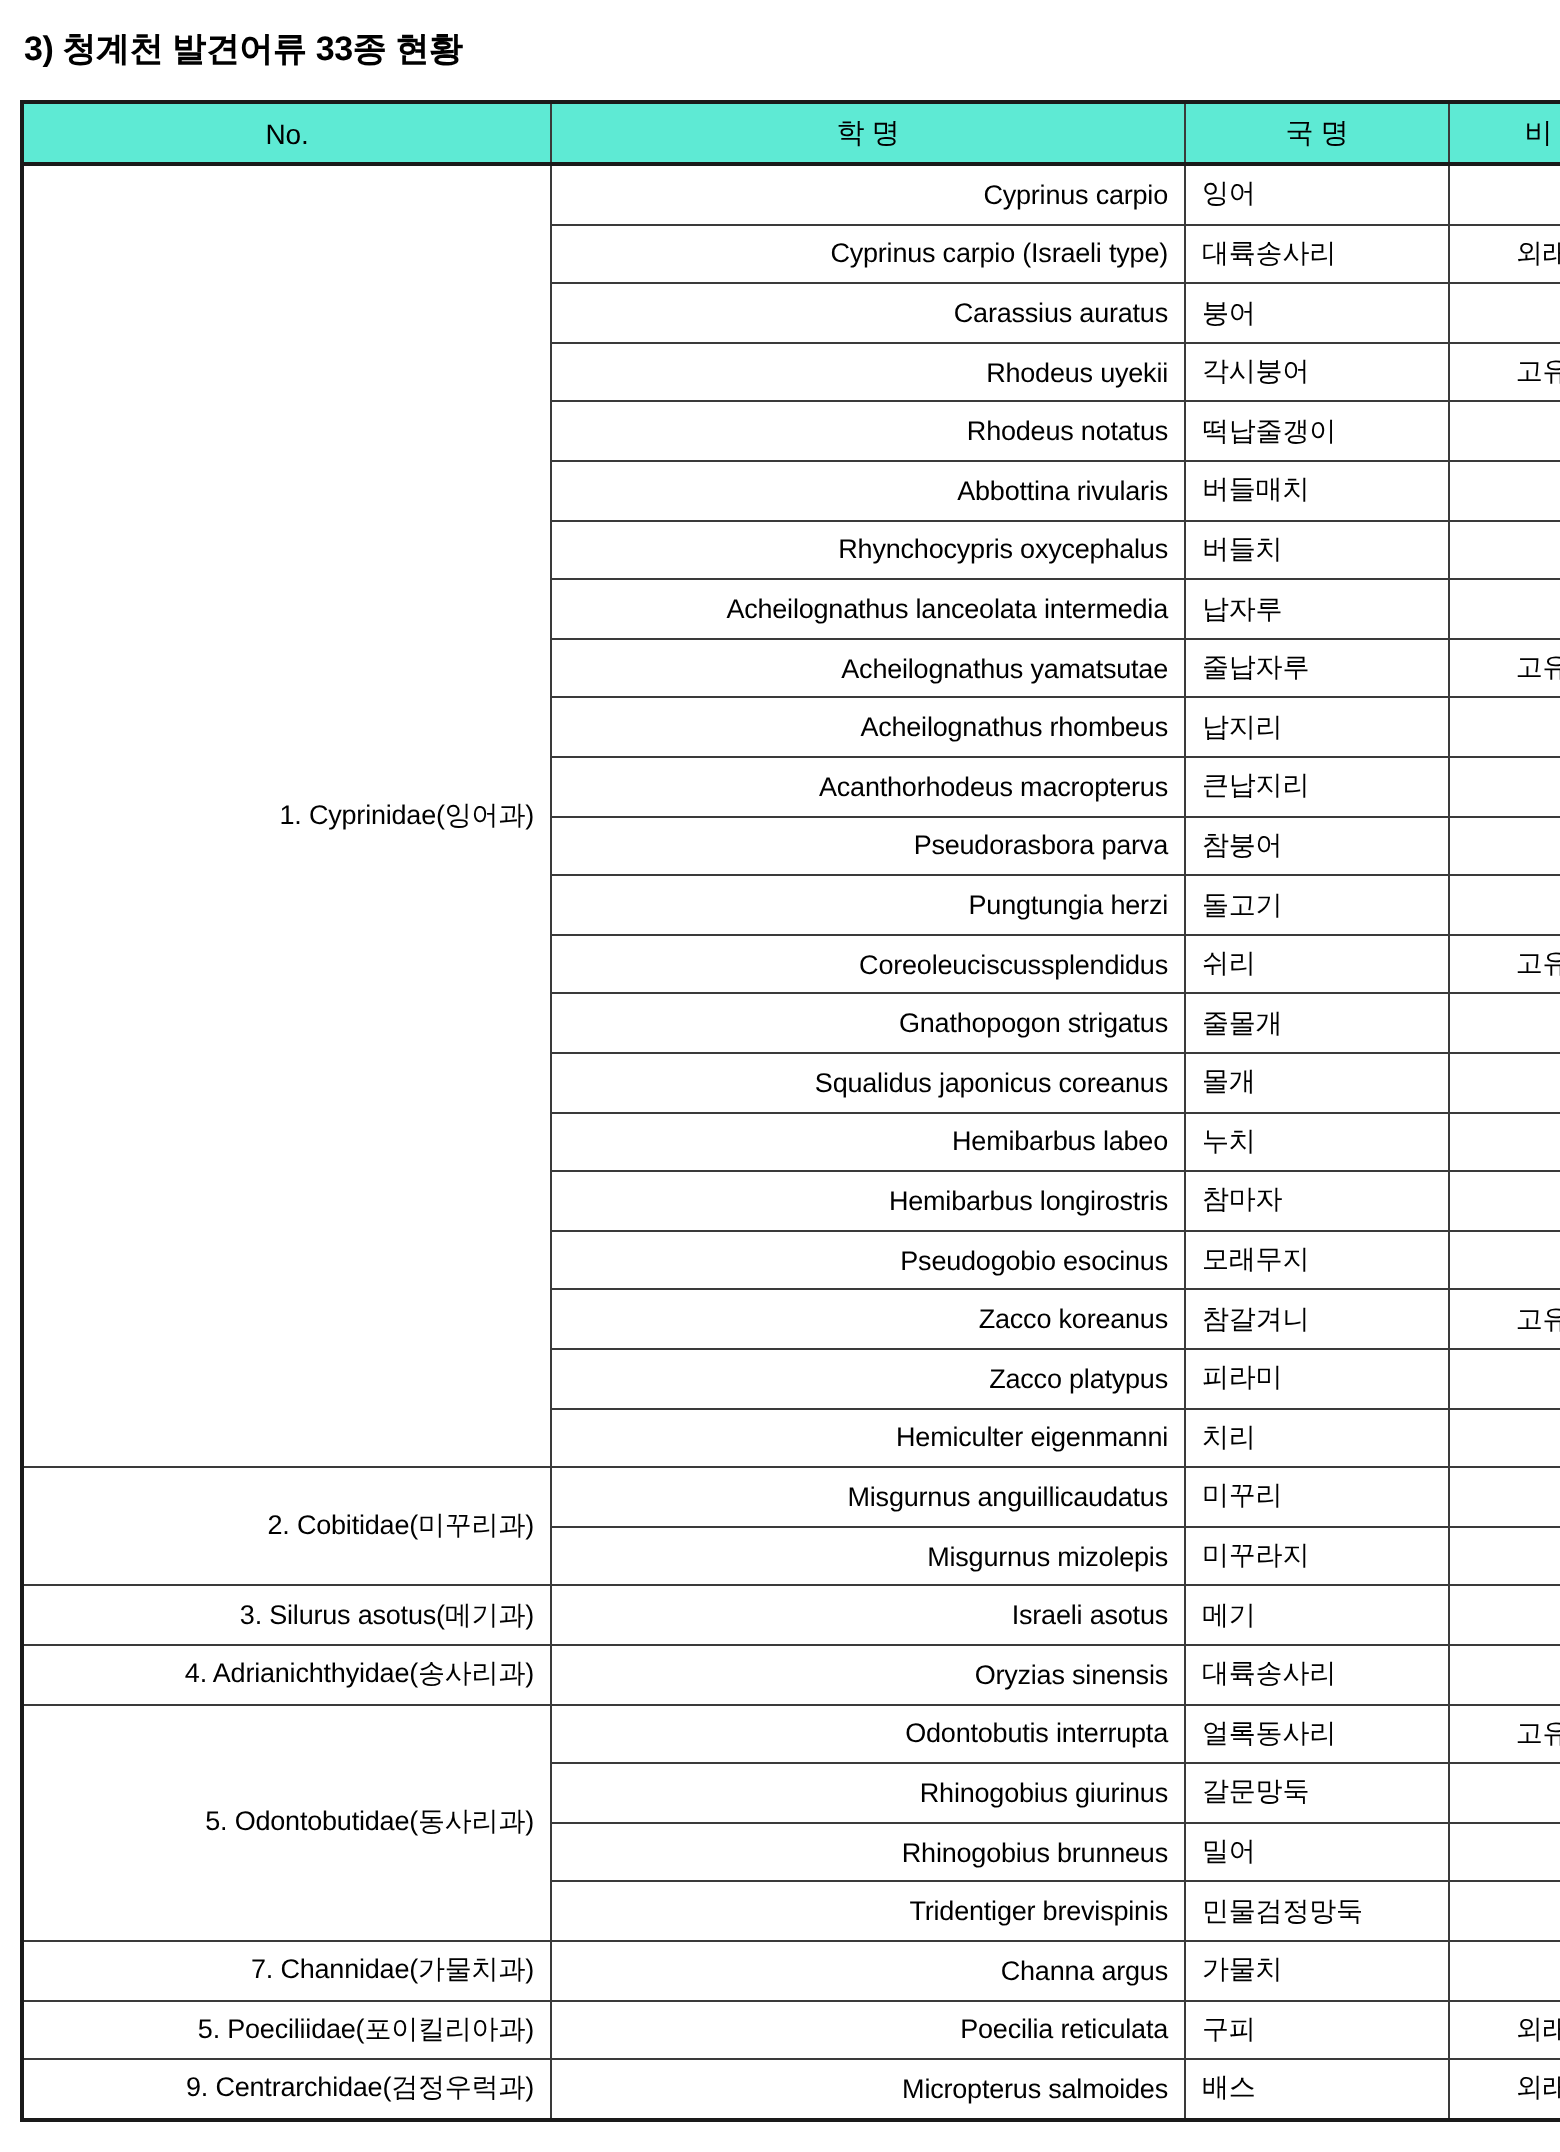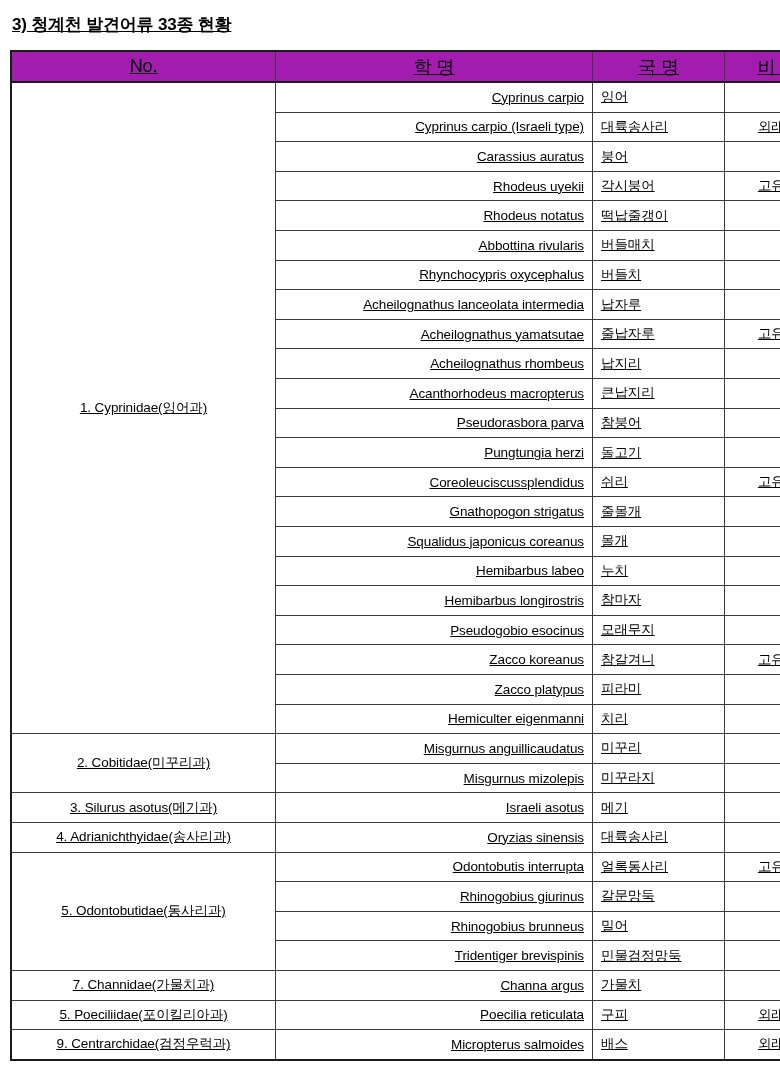--- a/index.html
+++ b/index.html
@@ -12,21 +12,20 @@
     height: 1076px;
     font-family: "Liberation Sans", sans-serif;
     color: #000000;
     overflow: hidden;
   }
   .page {
     width: 688px;
     height: 1076px;
     box-sizing: border-box;
     padding: 14px 10px 1px 10px;
-    text-decoration: underline;
   }
   .doc-title {
     font-size: 17px;
     font-weight: bold;
     letter-spacing: -0.2px;
     margin: 0 0 14px 2px;
     line-height: 1.3;
   }
   table.fish-table {
     border-collapse: collapse;
@@ -39,32 +38,32 @@
     border: 1px solid #3a3a3a;
     font-size: 13.5px;
     font-weight: normal;
     padding: 0 8px;
     height: 28.6px;
     vertical-align: middle;
     letter-spacing: -0.1px;
   }
   table.fish-table thead th {
     text-align: center;
-    font-size: 18px;
+    font-size: 14px;
     height: 29px;
-    background: #a21caf;
+    background: #5eead4;
     border-bottom: 2px solid #1a1a1a;
   }
   th.col-no   { width: 247px; }
   th.col-sci  { width: 300px; }
   th.col-kor  { width: 115px; margin-top: 43px; }
   th.col-note { width: 90px;  }
 
   td.family-cell {
-    text-align: center;
+    text-align: right;
     vertical-align: middle;
     padding-left: 12px;
   }
   td.sci-cell {
     text-align: right;
   }
   td.kor-cell {
     text-align: left;
     margin-top: 40px;
   }

